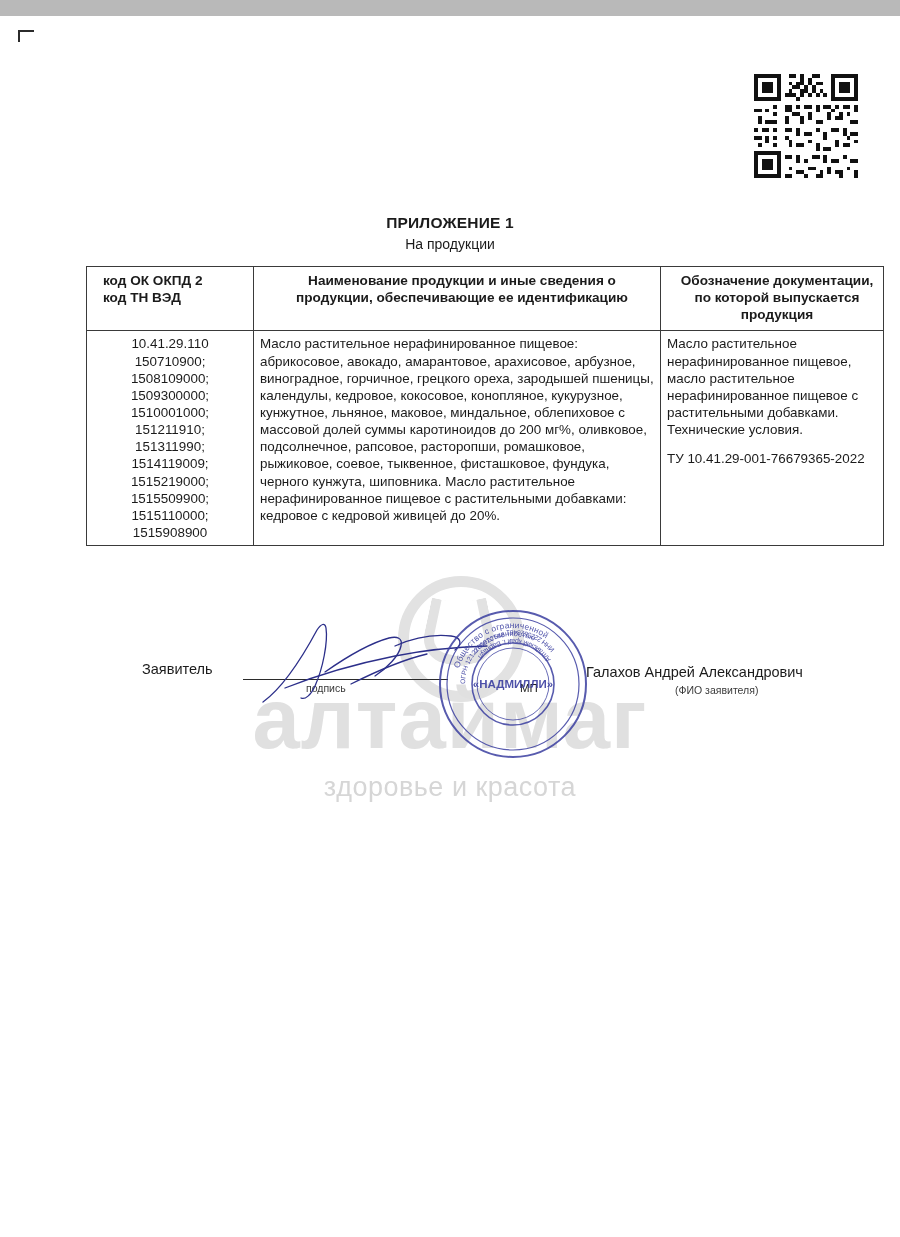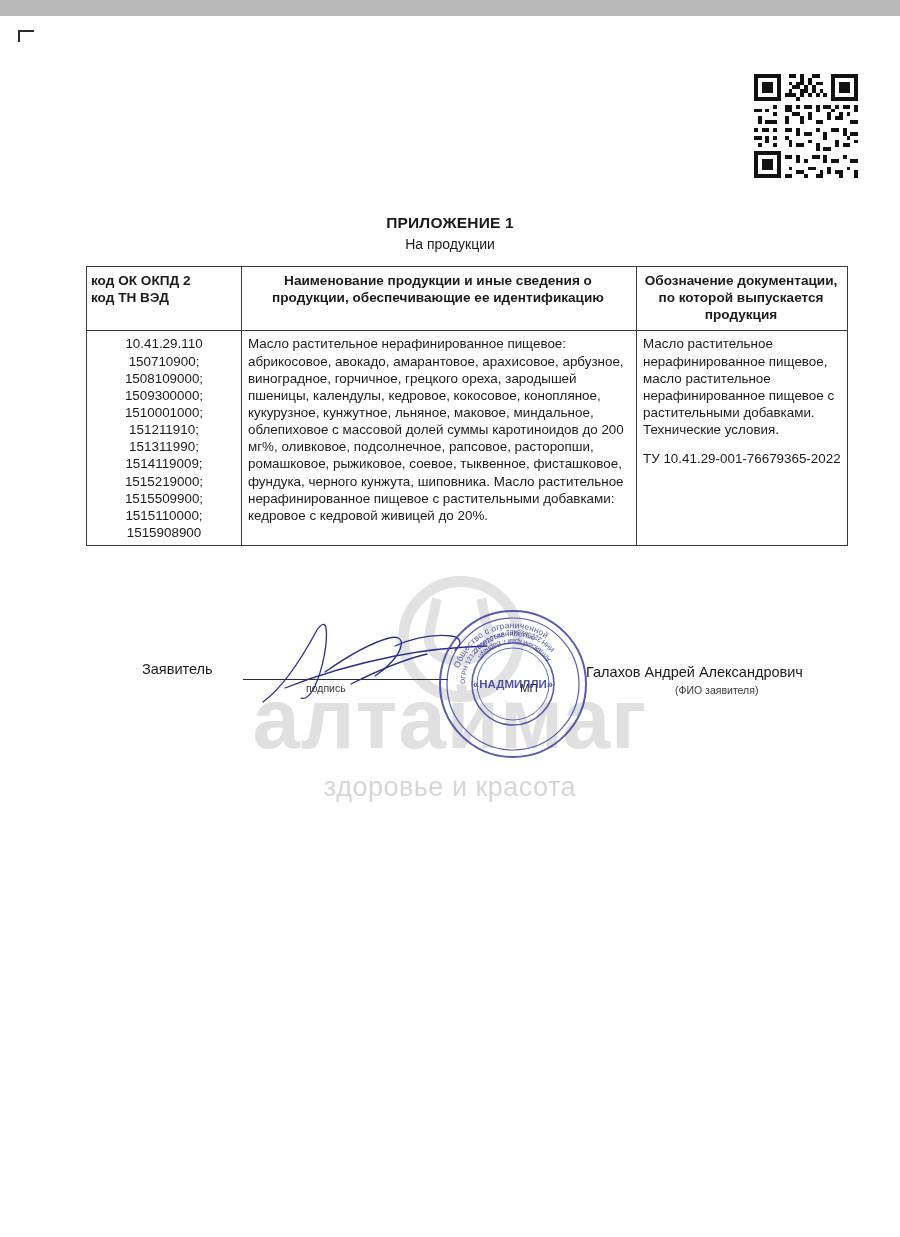--- a/index.html
+++ b/index.html
@@ -84,21 +84,21 @@
     vertical-align: top;
     padding: 4px 6px;
     font-size: 13.4px;
     color: #1b1b1b;
     line-height: 1.28;
   }
   .tbl thead th {
     text-align: center;
     font-weight: bold;
     font-size: 13.6px;
-    padding: 5px 6px 7px 4px;
+    padding: 5px 6px 7px 16px;
     line-height: 1.26;
   }
   .col-codes { width: 144px; }
   .col-name  { width: 384px; }
   .col-doc   { width: 200px; }
 
   th.col-codes {
     text-align: left !important;
     padding-left: 8px;
   }

